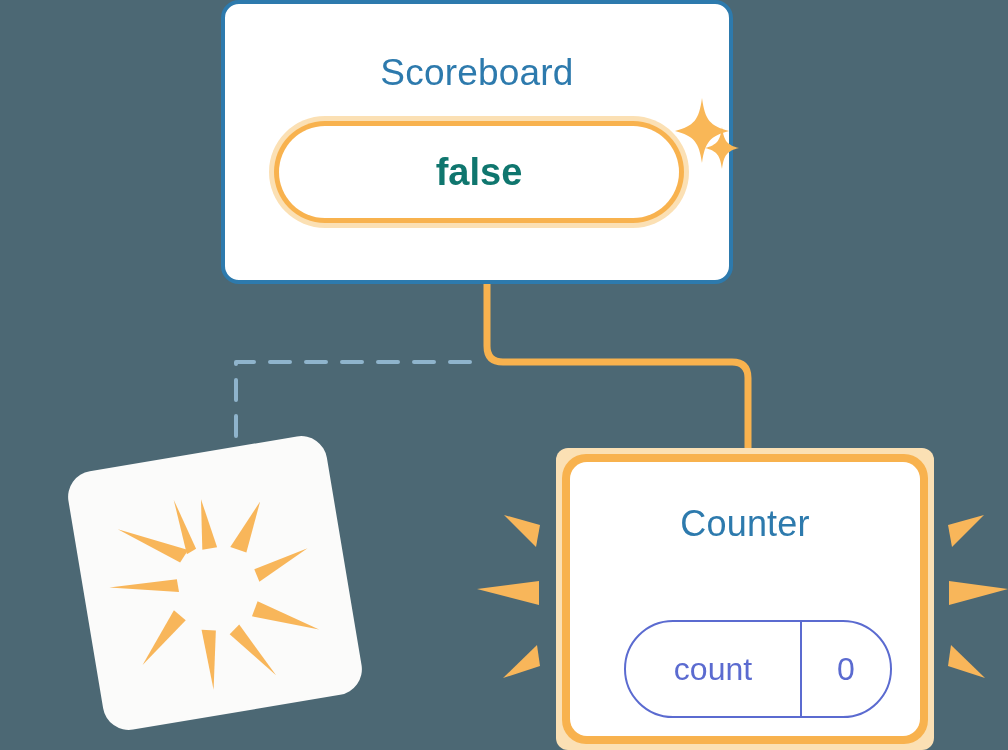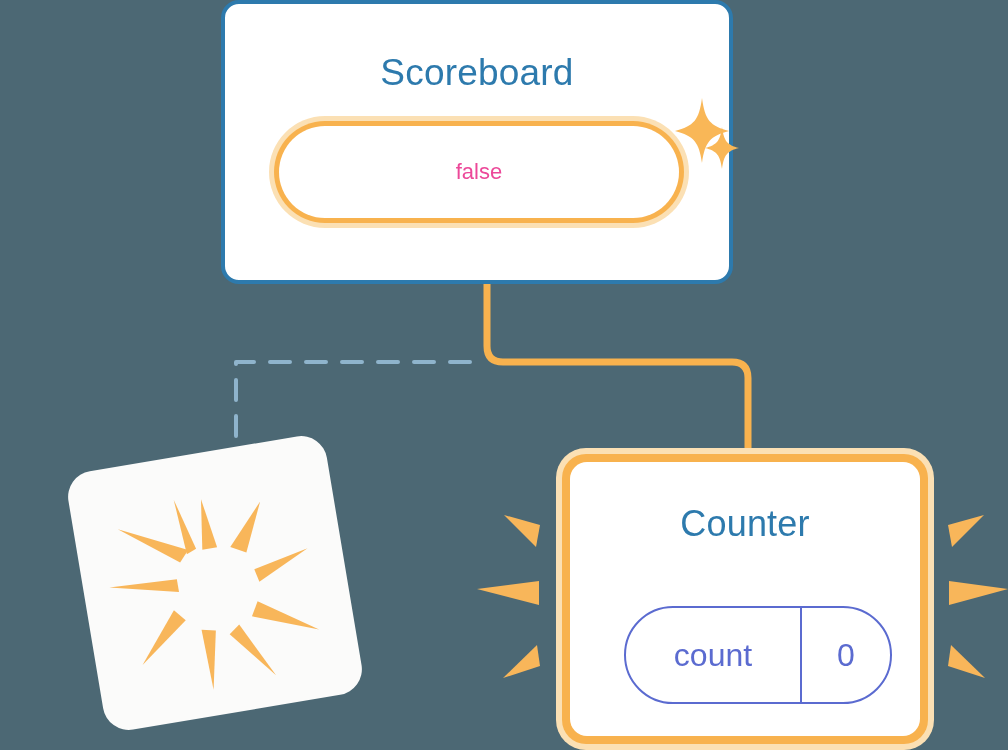--- a/index.html
+++ b/index.html
@@ -95,34 +95,34 @@
     border-right: 2px solid #f5b košík;
   }
   .pill-key-sb {
     border-right: 2px solid #f2b455;
   }
   .pill-val {
     flex: 1 1 auto;
     display: flex;
     align-items: center;
     justify-content: center;
-    color: #ec4899;
-    font-size: 22px;
-    font-weight: 400;
+    color: #0f766e;
+    font-size: 38px;
+    font-weight: 700;
   }
 
   
   .card-counter-halo {
     position: absolute;
     left: 556px;
     top: 448px;
     width: 378px;
     height: 302px;
     background: #fbe0b4;
-    border-radius: 30px;
+    border-radius: 12px;
     z-index: 3;
   }
   .card-counter-border {
     position: absolute;
     inset: 6px;
     background: #f8b24e;
     border-radius: 24px;
   }
   .card-counter {
     position: absolute;
@@ -132,21 +132,21 @@
     overflow: hidden;
   }
   .card-counter .card-title {
     margin-top: 44px;
     font-size: 36px;
   }
 
   .pill-plain {
     position: absolute;
     left: 54px;
-    top: 144px;
+    top: 158px;
     width: 268px;
     height: 98px;
     border: 2px solid #5b6bd0;
     border-radius: 49px;
     background: #ffffff;
     display: flex;
     align-items: stretch;
     overflow: hidden;
   }
   .pill-plain .pill-key {

